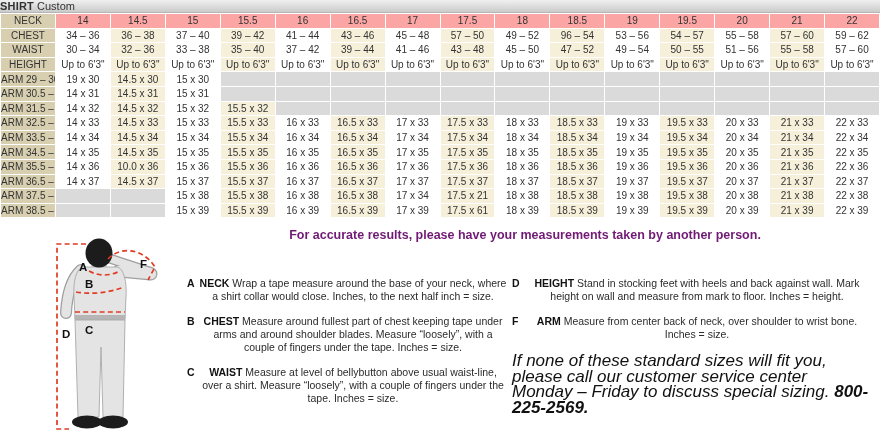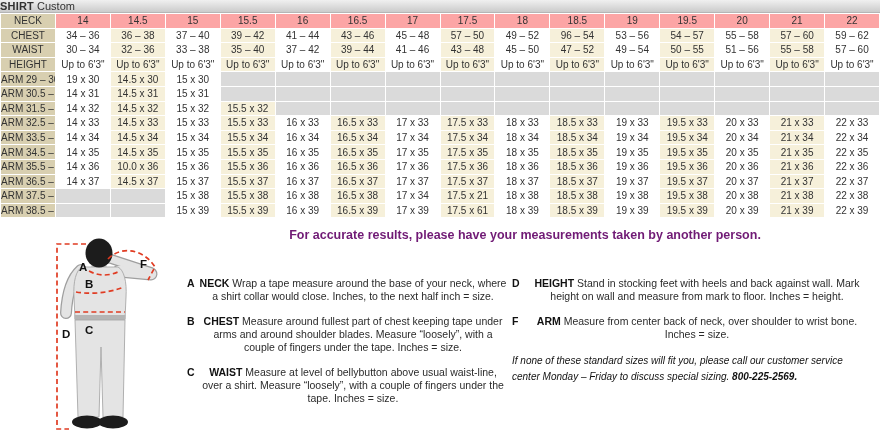--- a/index.html
+++ b/index.html
@@ -21,21 +21,21 @@
   
   .intro{position:absolute;left:178px;right:8px;top:228px;text-align:center;font-weight:bold;
     font-size:12.5px;line-height:15px;color:#701a75;}
   .col{position:absolute;top:277px;}
   .col.left{left:187px;width:320px;}
   .col.right{left:512px;width:358px;}
   .item{display:flex;margin-bottom:12px;font-size:10.5px;line-height:13px;color:#2b2b2b;}
   .item .letter{font-weight:bold;width:12px;flex:0 0 12px;color:#111;}
   .item .body{flex:1;text-align:center;}
   .item .term{font-weight:bold;color:#111;}
-  .note{font-style:italic;font-size:10px;line-height:15.5px;color:#111;}
+  .note{font-style:italic;font-size:17px;line-height:15.5px;color:#111;}
   .note b{font-weight:bold;}
 
   .fig{position:absolute;left:2px;top:237px;}
 </style>
 </head>
 <body>
 
 <div class="titlebar">
   <span class="b">SHIRT</span>
   <span>Custom</span>

